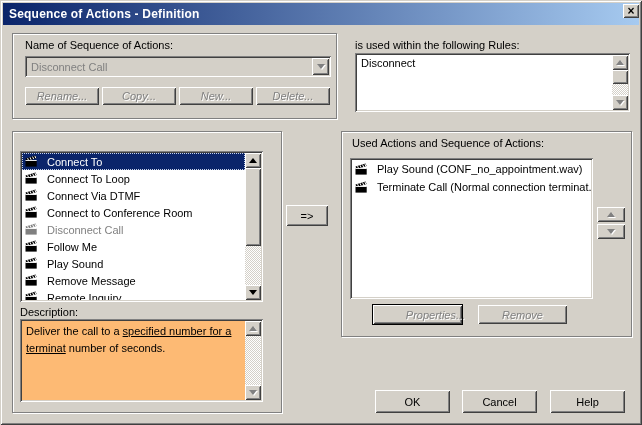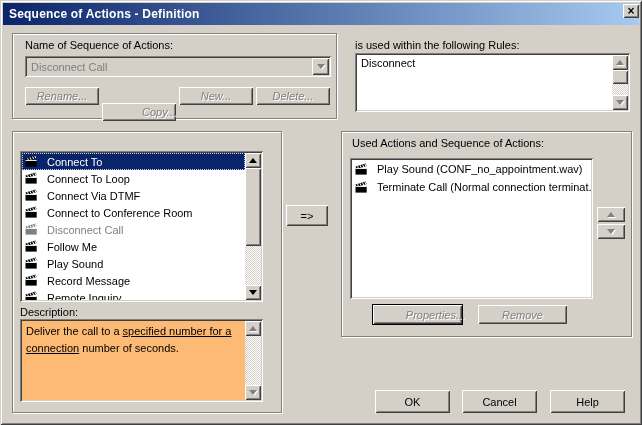--- a/index.html
+++ b/index.html
@@ -81,21 +81,21 @@
   <div class="glabel" style="left:25px;top:39px;">Name of Sequence of Actions:</div>
   <div class="combo" style="left:25px;top:56px;width:306px;height:21px;">
     <span>Disconnect Call</span>
     <span class="combo-arrow">
         <span class="tri-down tri-dis"></span>
       </span>
   </div>
   <div class="btn disabled" style="left:25px;top:87px;width:74px;height:18px;">
       <span>Rename...</span>
     </div>
-  <div class="btn disabled" style="left:102px;top:103px;width:74px;height:18px;justify-content:flex-end;">
+  <div class="btn disabled" style="left:102px;top:87px;width:74px;height:18px;">
       <span>Copy...</span>
     </div>
   <div class="btn disabled" style="left:179px;top:87px;width:74px;height:18px;text-align:center;">
       <span>New...</span>
     </div>
   <div class="btn disabled" style="left:256px;top:87px;width:74px;height:18px;">
       <span>Delete...</span>
     </div>
 
   <div class="glabel" style="left:355px;top:39px;">is used within the following Rules:</div>
@@ -160,21 +160,21 @@
       <div class="lrow">
           <svg class="icon-clap" width="13" height="13" viewBox="0 0 13 13">
             <use href="#clap"></use>
           </svg>
           <span class="txt">Play Sound</span>
         </div>
       <div class="lrow">
           <svg class="icon-clap" width="13" height="13" viewBox="0 0 13 13">
             <use href="#clap"></use>
           </svg>
-          <span class="txt">Record Message</span>
+          <span class="txt">Remove Message</span>
         </div>
       <div class="lrow">
           <svg class="icon-clap" width="13" height="13" viewBox="0 0 13 13">
             <use href="#clap"></use>
           </svg>
           <span class="txt">Remote Inquiry</span>
         </div>
     </div>
     <div class="vsb">
       <div class="sb-btn">
@@ -186,21 +186,21 @@
       <div class="sb-btn">
           <span class="tri-down"></span>
         </div>
     </div>
   </div>
 
   <div class="glabel" style="left:20px;top:306px;">Description:</div>
   <div class="listbox sunken" style="left:20px;top:319px;width:243px;height:83px;">
     <div class="desc-text">
       <span>Deliver the call to a </span><u>specified number for a</u><br>
-      <u>connection</u><span> number of seconds.</span>
+      <u>terminat</u><span> number of seconds.</span>
     </div>
     <div class="vsb">
       <div class="sb-btn">
           <span class="tri-up tri-dis"></span>
         </div>
       <div class="sb-track"></div>
       <div class="sb-btn">
           <span class="tri-down tri-dis"></span>
         </div>
     </div>

